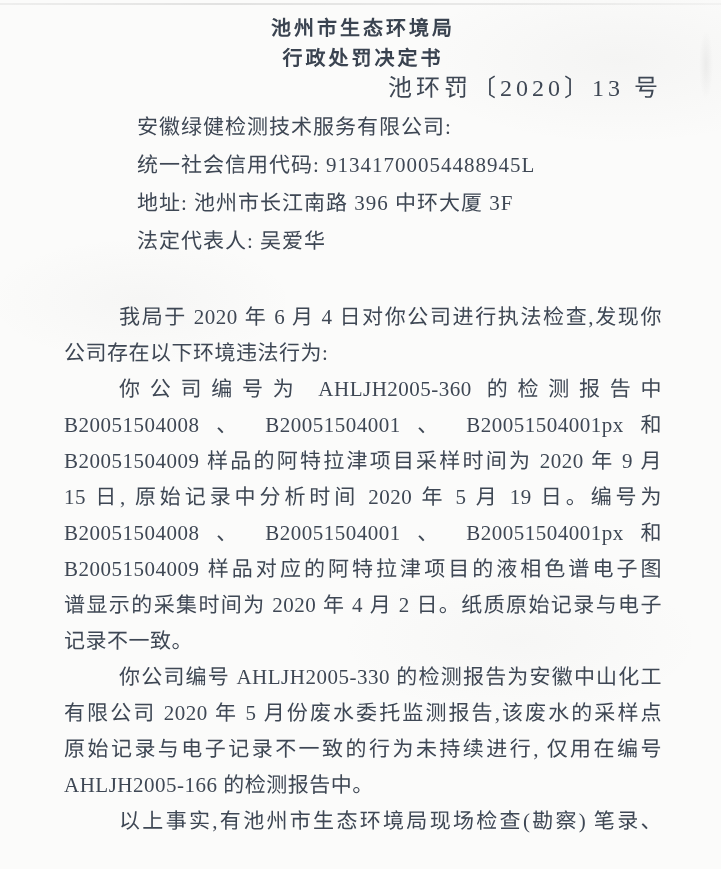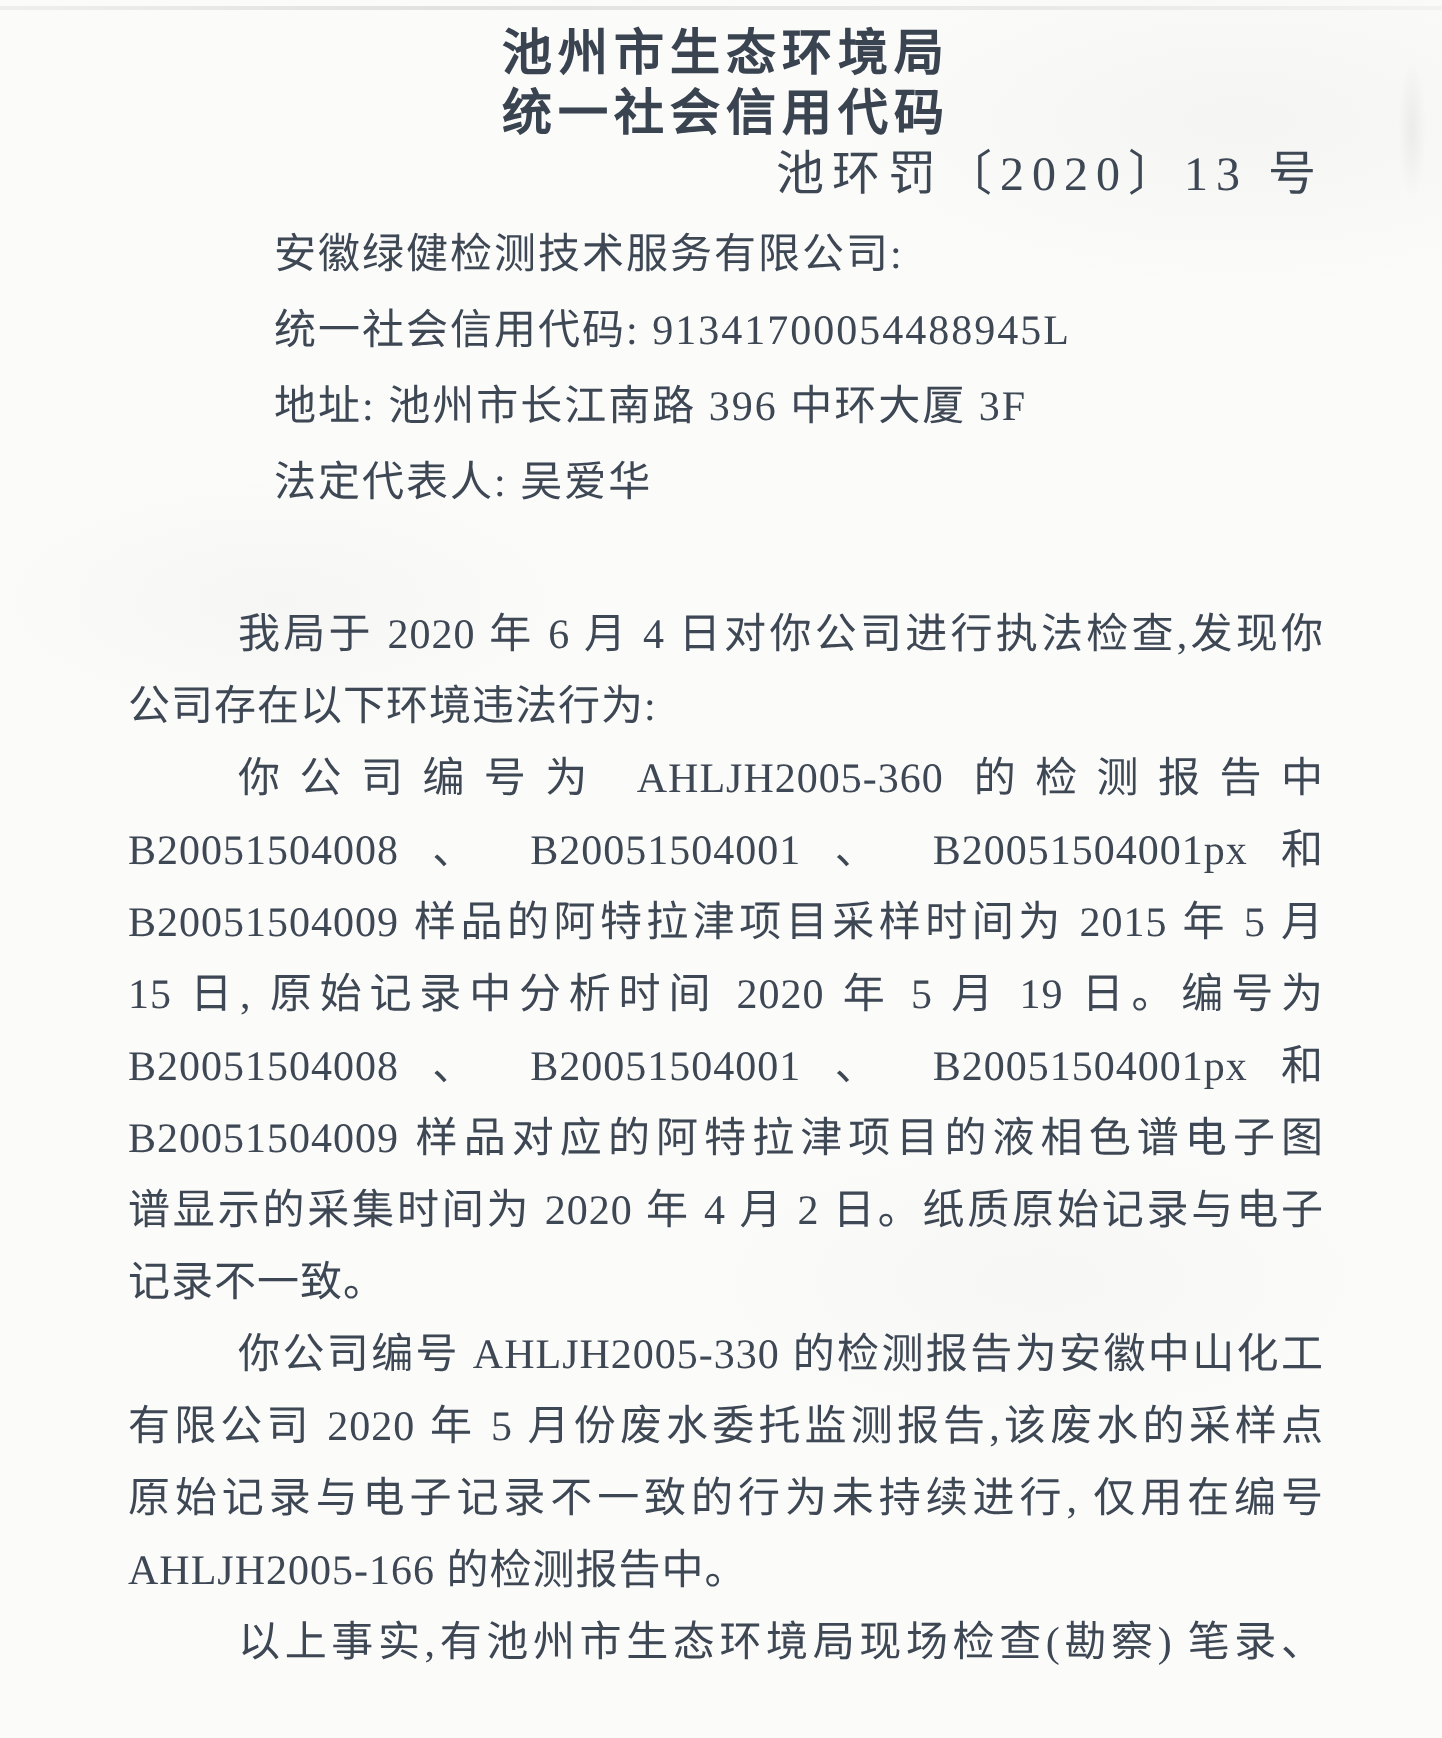--- a/index.html
+++ b/index.html
@@ -38,21 +38,21 @@
     background: radial-gradient(ellipse at center, rgba(100,100,100,0.08), rgba(0,0,0,0) 70%);
   }
   .sheet {
     box-sizing: border-box;
     width: 100%;
     height: 100%;
     padding: 13px 59px 0 64px;
   }
   .doc-title {
     text-align: center;
-    font-size: 25px;
+    font-size: 20px;
     font-weight: 700;
     line-height: 30px;
     letter-spacing: 3px;
     color: #3a4350;
   }
   .doc-number {
     margin-top: 2px;
     text-align: right;
     font-size: 24px;
     line-height: 26px;
@@ -87,41 +87,41 @@
 <body>
 
 <div class="page" style="--ink: #3e4754; background-color: rgb(251, 251, 250);">
   <div class="scan-edge"></div>
   <div class="scan-smudge"></div>
 
   <div class="sheet">
 
     <div class="doc-title">
       <div>池州市生态环境局</div>
-      <div>统一社会信用代码</div>
+      <div>行政处罚决定书</div>
     </div>
 
     <div class="doc-number">池环罚〔2020〕13 号</div>
 
     <div class="recipient">
       <div class="rline">安徽绿健检测技术服务有限公司:</div>
       <div class="rline">统一社会信用代码: 91341700054488945L</div>
       <div class="rline">地址: 池州市长江南路 396 中环大厦 3F</div>
       <div class="rline">法定代表人: 吴爱华</div>
     </div>
 
     <div class="doc-body">
         <div class="para">
           <div class="line first">我局于 2020 年 6 月 4 日对你公司进行执法检查,发现你</div>
           <div class="line last">公司存在以下环境违法行为:</div>
         </div>
         <div class="para">
           <div class="line first">你公司编号为 AHLJH2005-360 的检测报告中</div>
           <div class="line">B20051504008 、 B20051504001 、 B20051504001px 和</div>
-          <div class="line">B20051504009 样品的阿特拉津项目采样时间为 2015 年 5 月</div>
+          <div class="line">B20051504009 样品的阿特拉津项目采样时间为 2020 年 9 月</div>
           <div class="line">15 日, 原始记录中分析时间 2020 年 5 月 19 日。编号为</div>
           <div class="line">B20051504008 、 B20051504001 、 B20051504001px 和</div>
           <div class="line">B20051504009 样品对应的阿特拉津项目的液相色谱电子图</div>
           <div class="line">谱显示的采集时间为 2020 年 4 月 2 日。纸质原始记录与电子</div>
           <div class="line last">记录不一致。</div>
         </div>
         <div class="para">
           <div class="line first">你公司编号 AHLJH2005-330 的检测报告为安徽中山化工</div>
           <div class="line">有限公司 2020 年 5 月份废水委托监测报告,该废水的采样点</div>
           <div class="line">原始记录与电子记录不一致的行为未持续进行, 仅用在编号</div>

